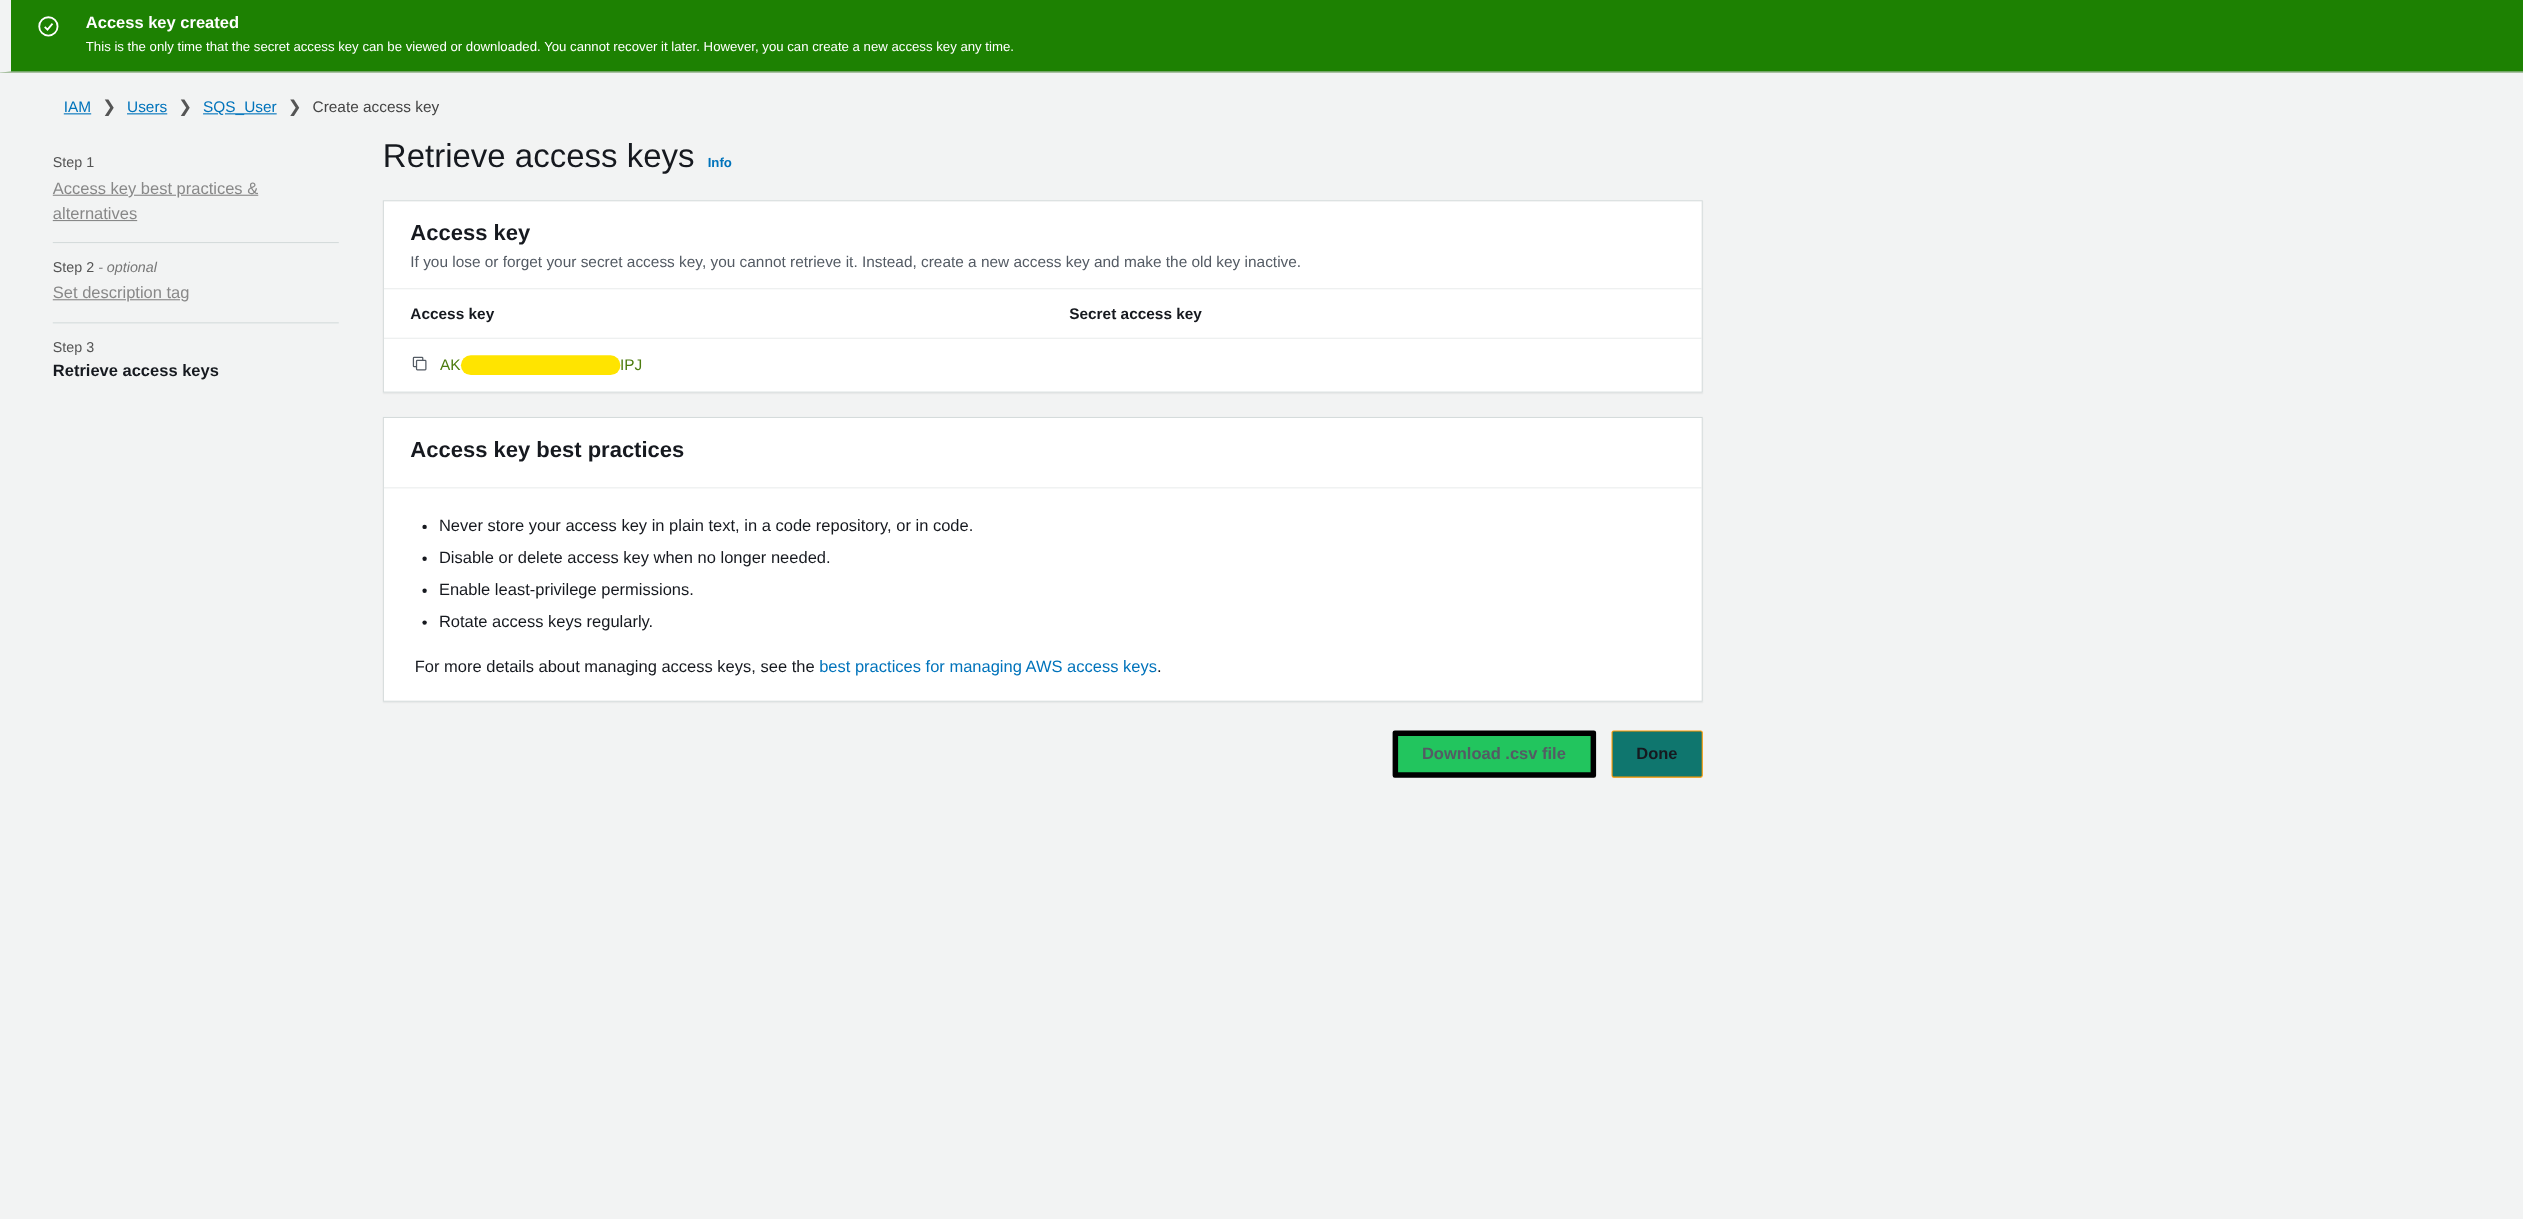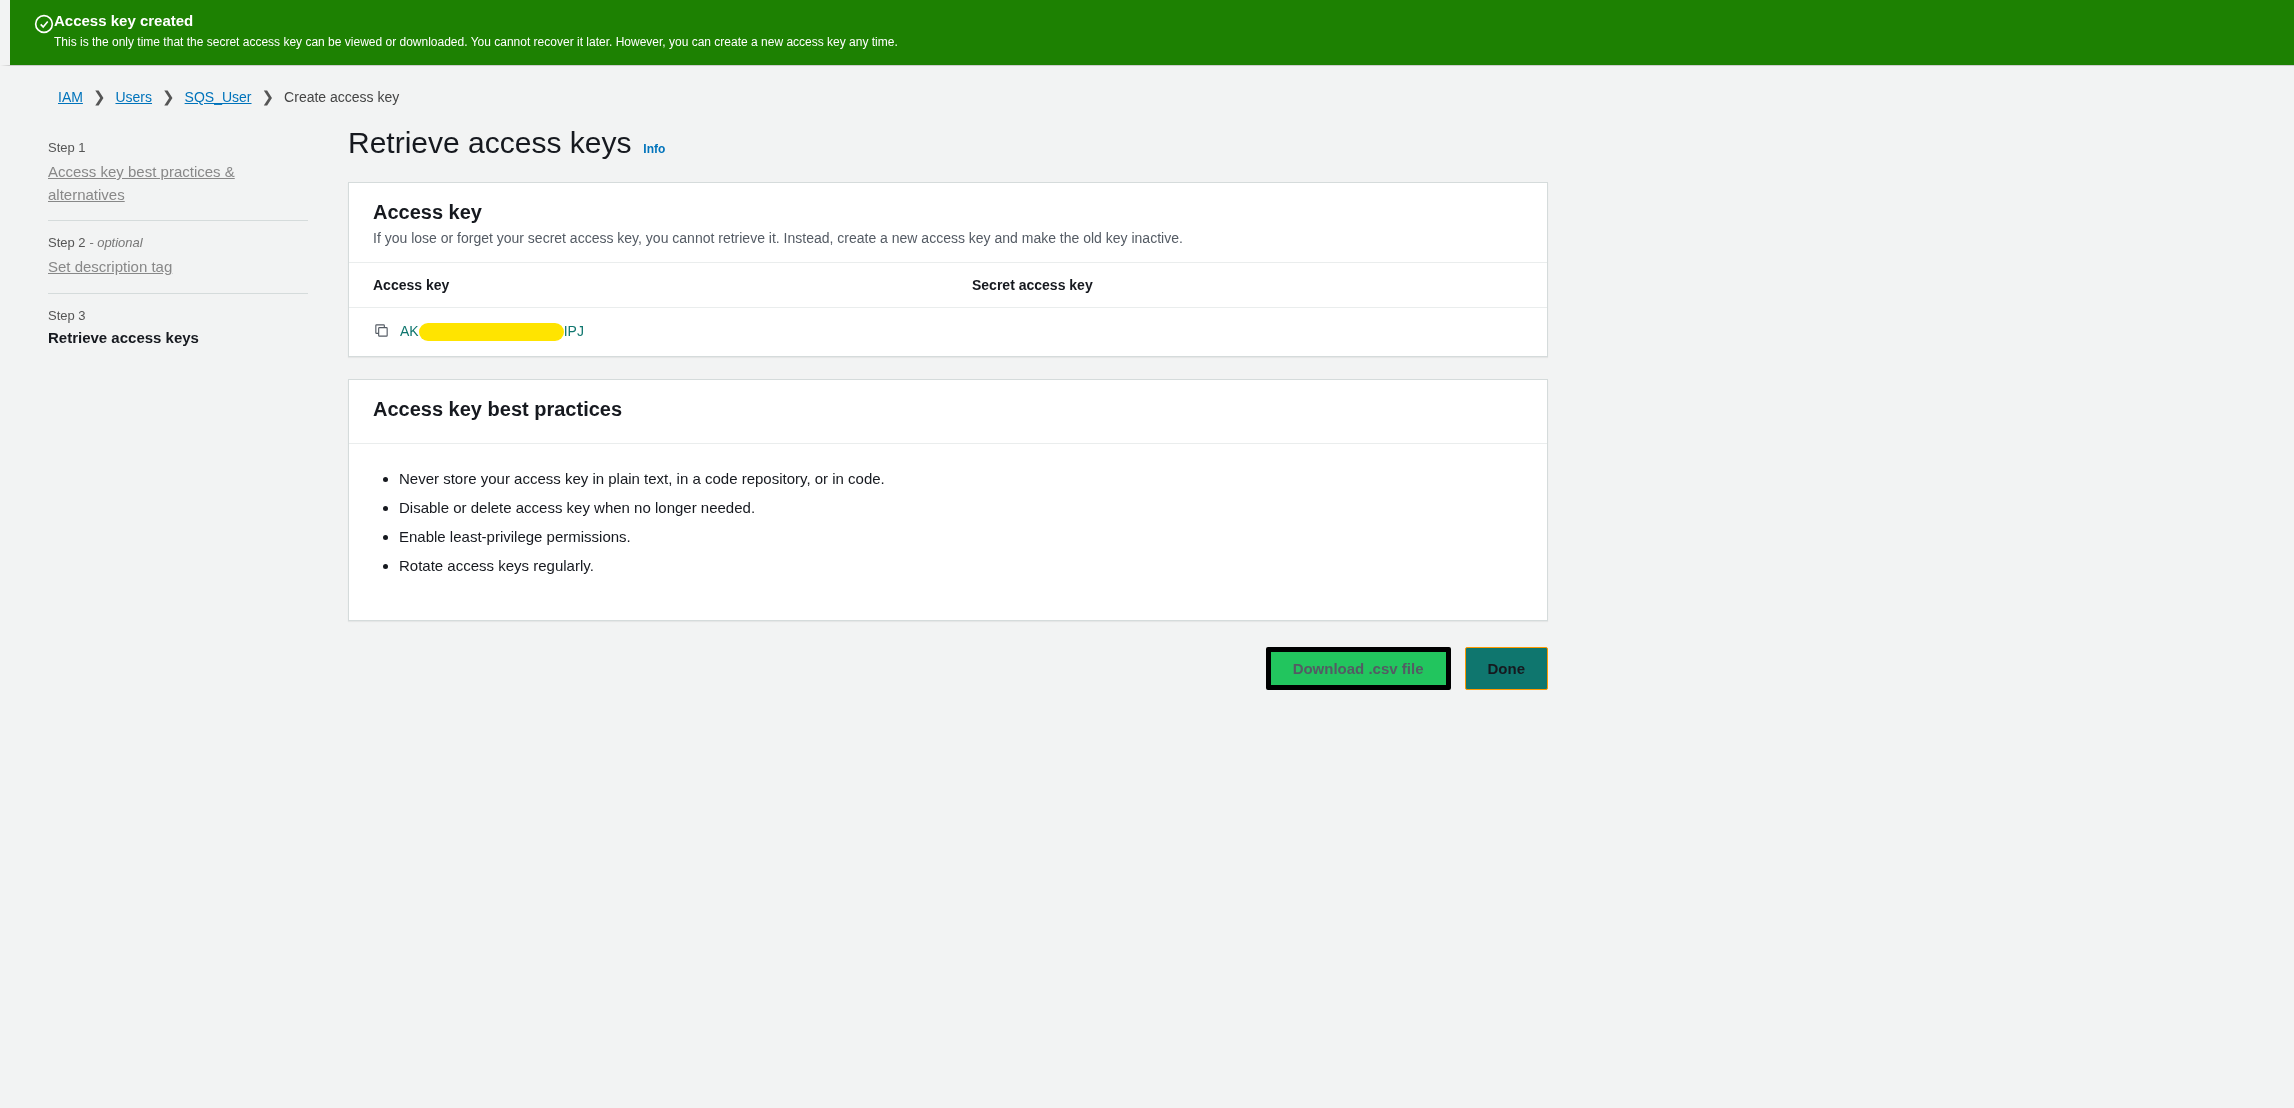--- a/index.html
+++ b/index.html
@@ -8,21 +8,21 @@
       background: #f2f3f3;
       color: #16191f;
       font-size: 14px;
     }
     .banner {
       background: #1d8102;
       color: #ffffff;
       padding: 12px 24px 16px 24px;
       display: flex;
       align-items: flex-start;
-      gap: 0;
+      gap: 24px;
       border-left: 10px solid #f2f3f3;
       border-bottom: 1px solid #ccc;
     }
     .banner .check-icon svg {
       width: 20px; height: 20px; stroke: #fff; fill: none; stroke-width: 2;
       margin-top: 2px;
     }
     .banner-title { font-weight: 700; font-size: 15px; margin-bottom: 6px; }
     .banner-msg { font-size: 12px; }
     .breadcrumbs {
@@ -81,21 +81,21 @@
       flex: 1;
       padding: 14px 24px;
       display: flex;
       align-items: center;
       gap: 10px;
     }
     .key-row-head .key-col { font-weight: 700; color: #16191f; }
     .key-row .key-col { border-right: 1px solid #eaeded; }
     .key-row .key-col:last-child { border-right: none; }
     .copy-icon svg { width: 17px; height: 17px; stroke: #545b64; fill: none; stroke-width: 1.6; cursor: pointer; }
-    .key-text { font-family: inherit; font-size: 14px; color: #0f766e; white-space: nowrap; }
+    .key-text { font-family: inherit; font-size: 14px; color: #4d7c0f; white-space: nowrap; }
     .redact {
       display: inline-block;
       width: 145px;
       height: 18px;
       background: #ffe400;
       border-radius: 9px;
       vertical-align: middle;
     }
     .redact2 {
       display: inline-block;
@@ -202,20 +202,23 @@
       <div class="panel-header">
         <div class="panel-title">Access key best practices</div>
       </div>
       <div class="bp-body">
         <ul class="bp-list">
           <li>Never store your access key in plain text, in a code repository, or in code.</li>
           <li>Disable or delete access key when no longer needed.</li>
           <li>Enable least-privilege permissions.</li>
           <li>Rotate access keys regularly.</li>
         </ul>
+        <div class="bp-more">
+          <span>For more details about managing access keys, see the </span><a>best practices for managing AWS access keys</a><span>.</span>
+        </div>
       </div>
     </div>
 
     <div class="actions">
       <button class="btn">Download .csv file</button>
       <button class="btn btn-primary">Done</button>
     </div>
   </div>
 </div>
 

